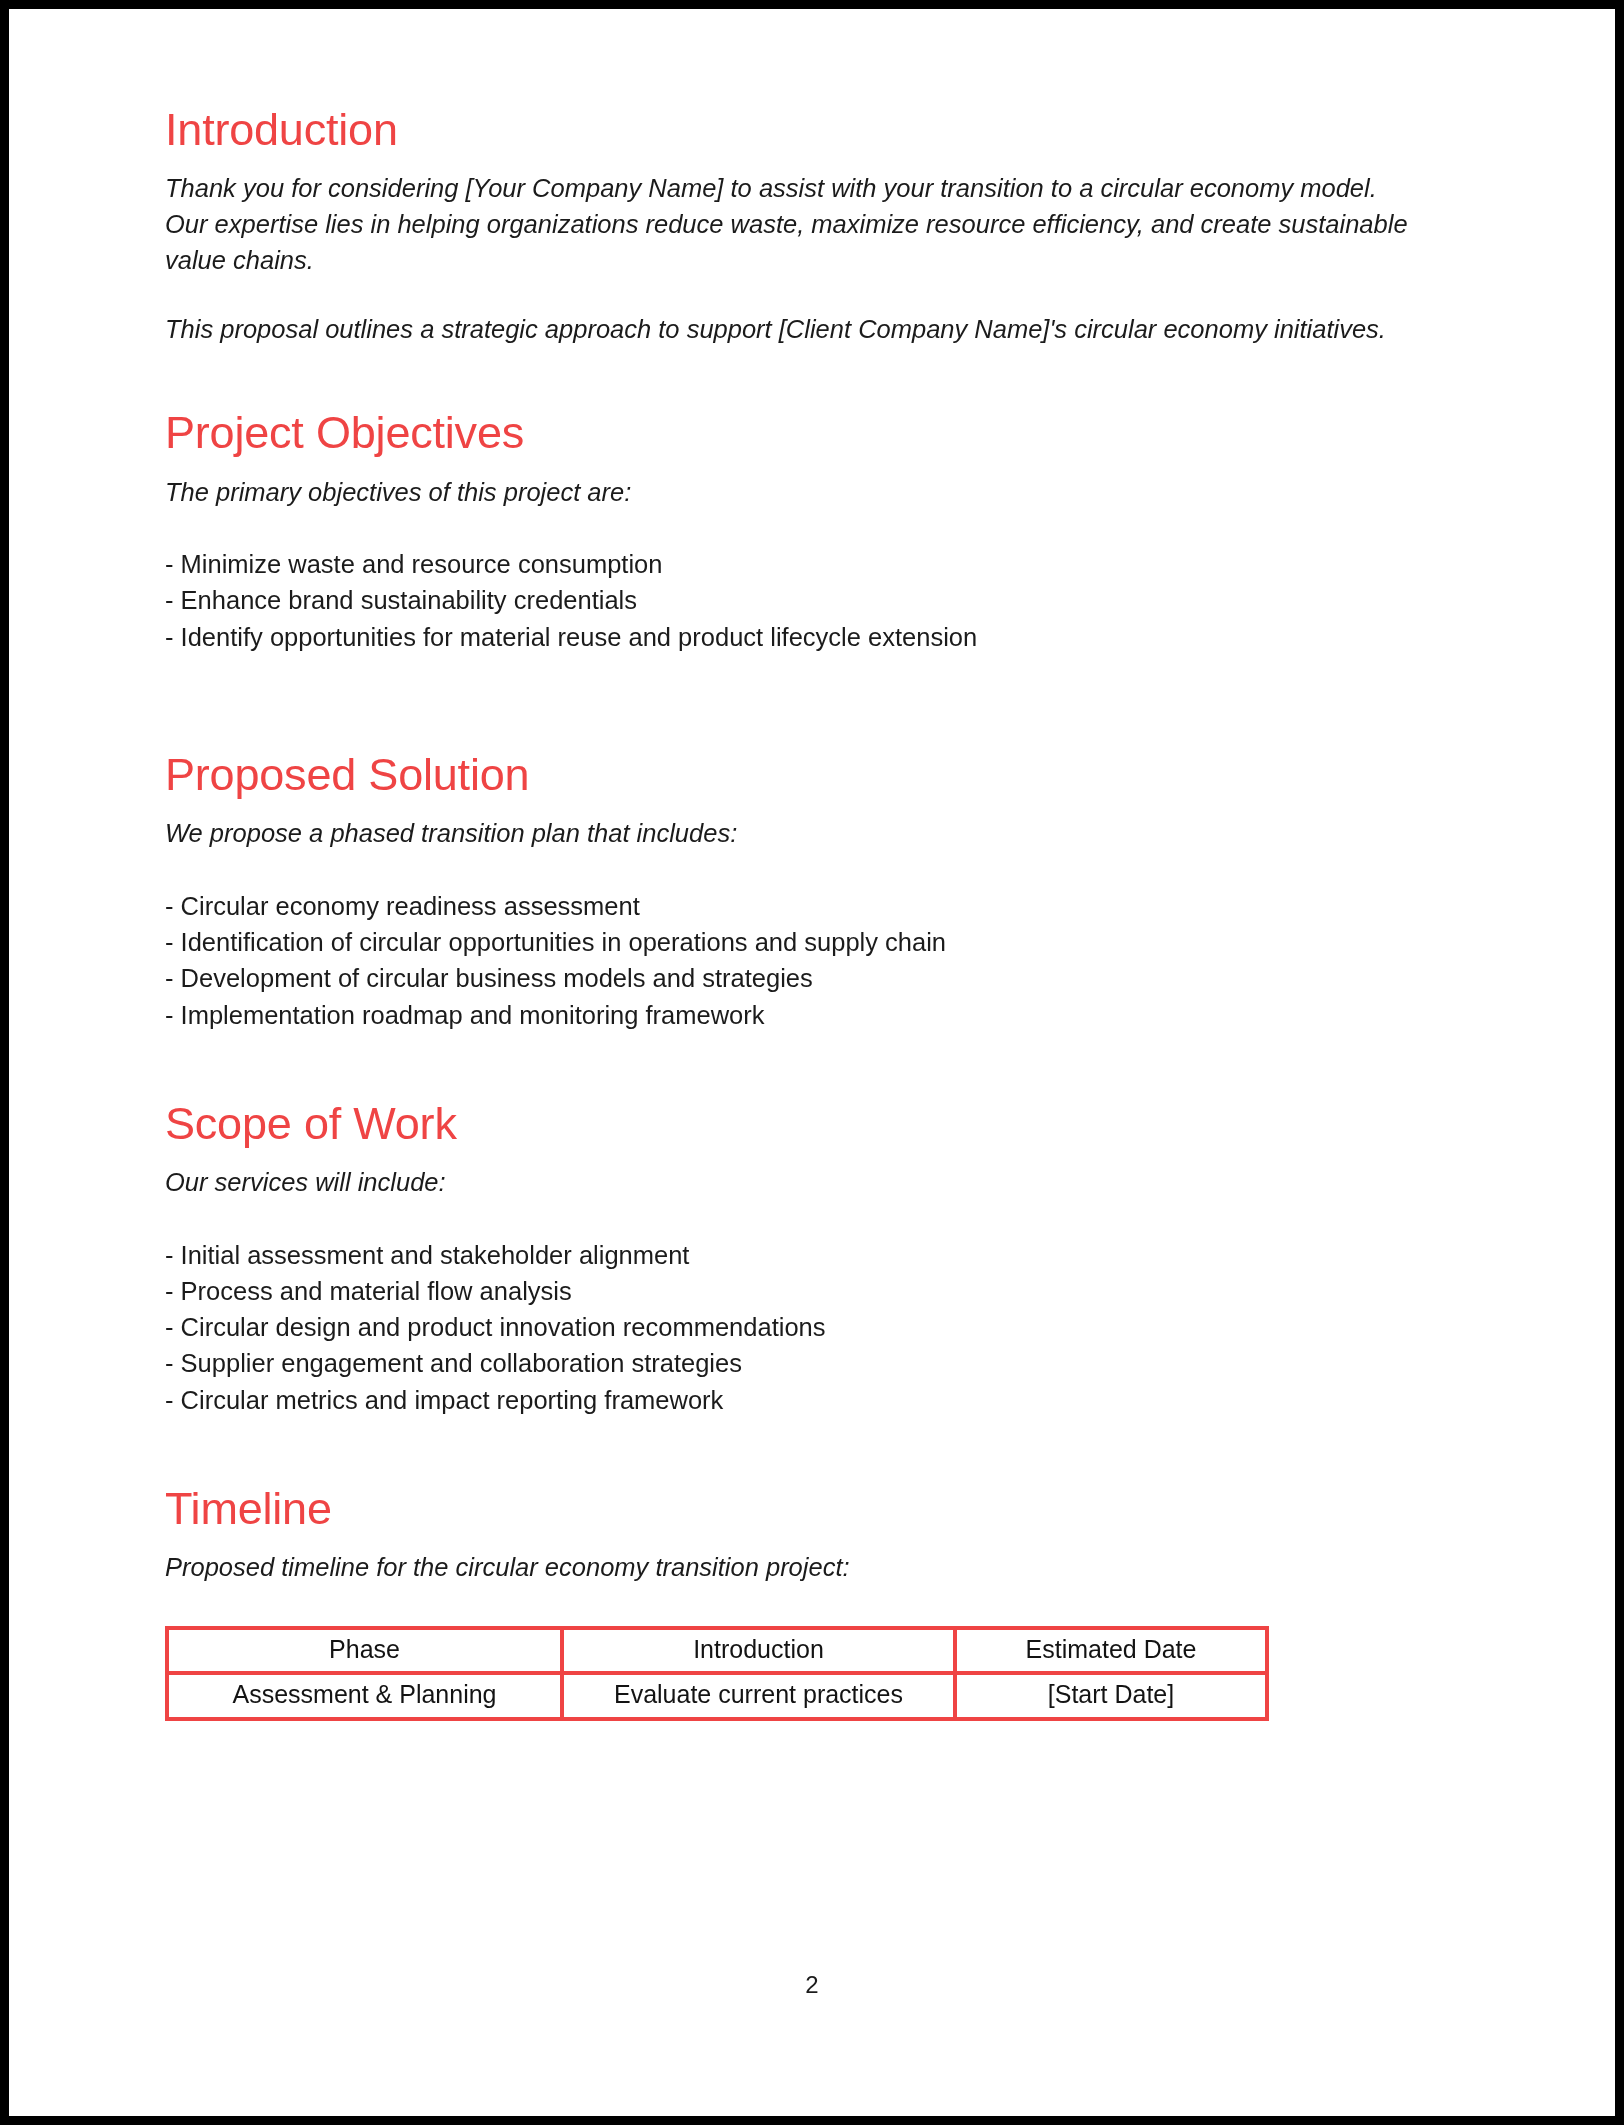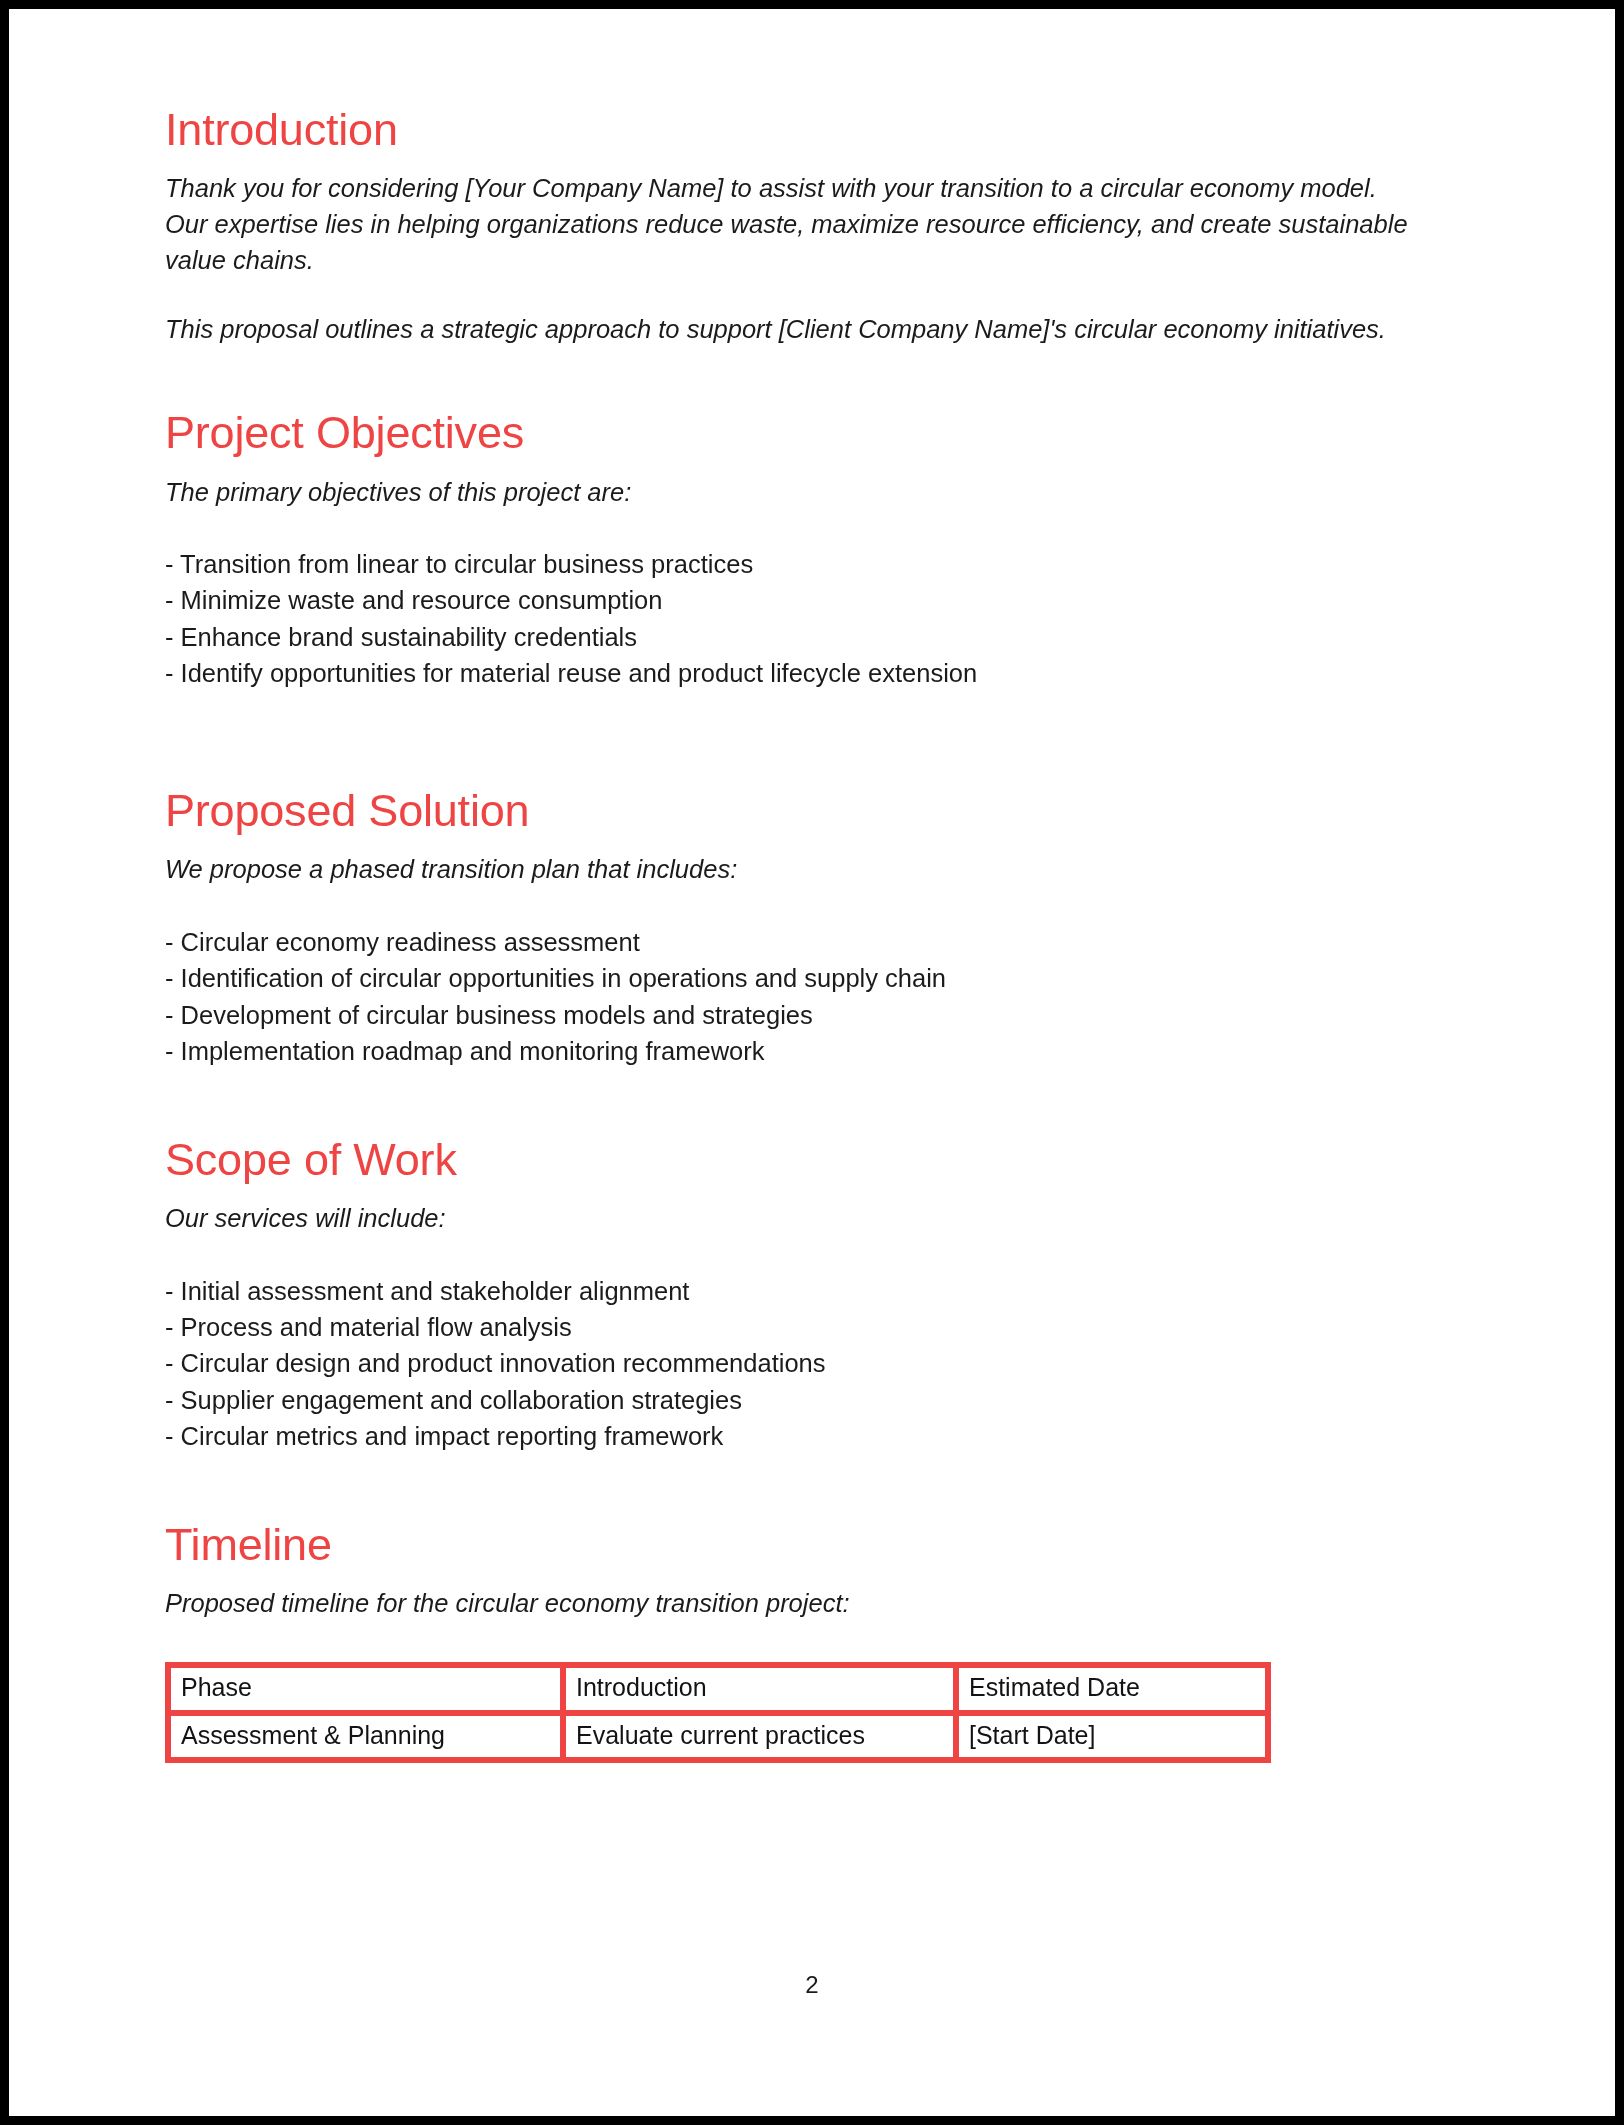--- a/index.html
+++ b/index.html
@@ -77,24 +77,24 @@
 
   table.timeline-table {
     border-collapse: collapse;
     margin-top: 40px;
     width: 1100px;
     table-layout: fixed;
   }
 
   table.timeline-table td,
   table.timeline-table th {
-    border: 6px solid #ef4444;
+    border: 4px solid #ef4444;
     font-size: 25px;
     font-weight: 400;
-    text-align: left;
+    text-align: center;
     padding: 4px 10px 7px 10px;
     color: #131313;
     line-height: 1.22;
     white-space: nowrap;
     overflow: hidden;
   }
 
   table.timeline-table col.c1 { width: 395px; }
   table.timeline-table col.c2 { width: 393px; }
   table.timeline-table col.c3 { width: 312px; }
@@ -118,21 +118,20 @@
     <section class="intro-block">
       <h1 class="section-heading">Introduction</h1>
       <p class="body-text">Thank you for considering [Your Company Name] to assist with your transition to a circular economy model. Our expertise lies in helping organizations reduce waste, maximize resource efficiency, and create sustainable value chains.</p>
       <p class="body-text">This proposal outlines a strategic approach to support [Client Company Name]'s circular economy initiatives.</p>
     </section>
 
     <section class="sec-objectives">
       <h1 class="section-heading">Project Objectives</h1>
       <p class="body-text">The primary objectives of this project are:</p>
       <ul class="dash-list">
-        <li>- Transition from linear to circular business practices</li>
         <li>- Minimize waste and resource consumption</li>
         <li>- Enhance brand sustainability credentials</li>
         <li>- Identify opportunities for material reuse and product lifecycle extension</li>
       </ul>
     </section>
 
     <section class="sec-solution">
       <h1 class="section-heading">Proposed Solution</h1>
       <p class="body-text">We propose a phased transition plan that includes:</p>
       <ul class="dash-list">

